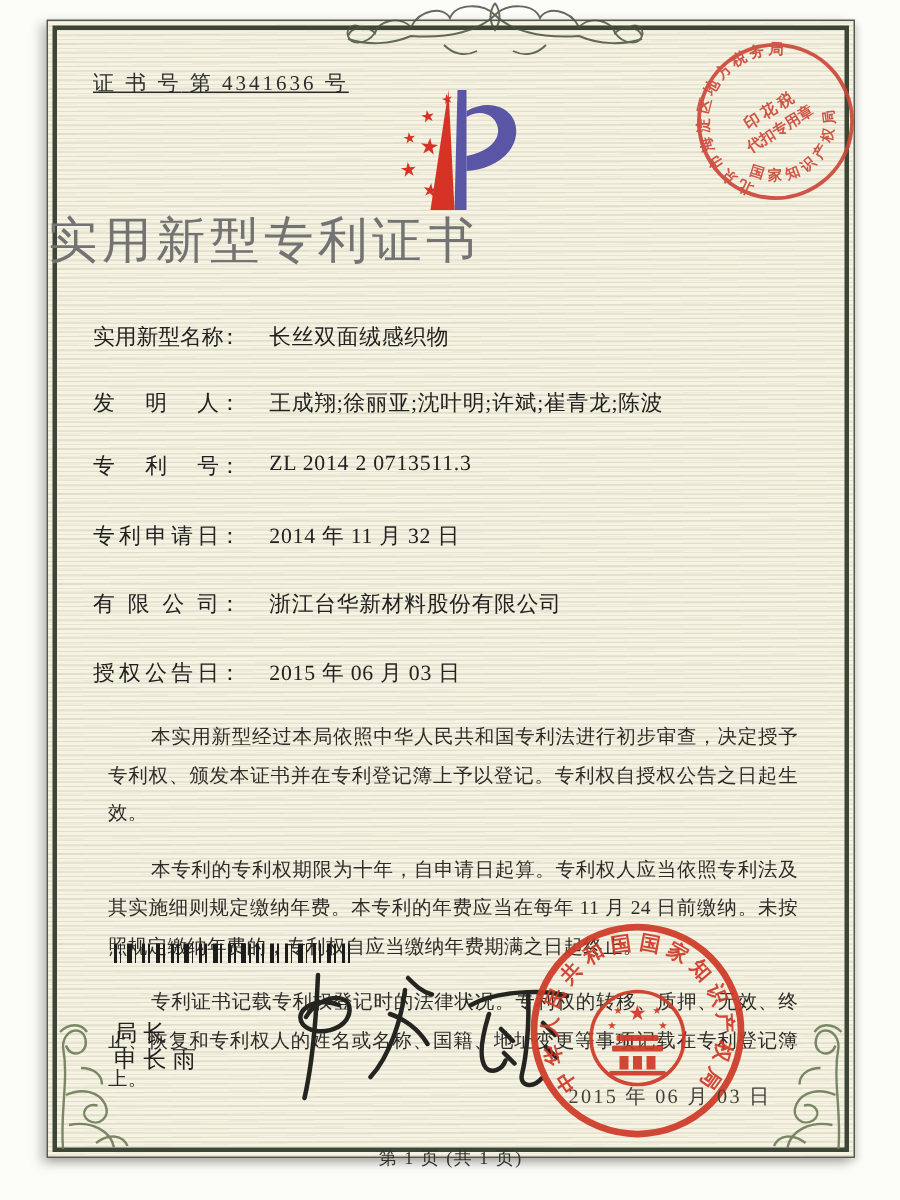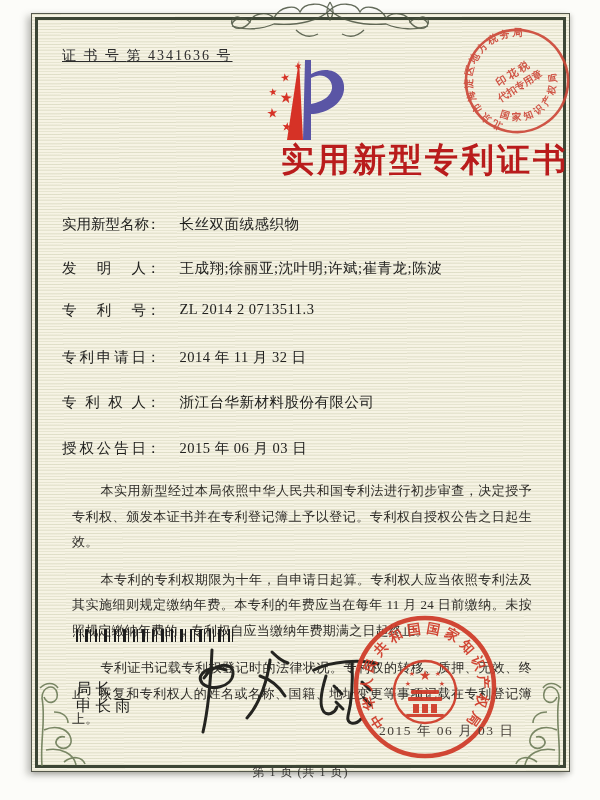--- a/index.html
+++ b/index.html
@@ -22,22 +22,22 @@
     pointer-events:none;
   }
   .inner-border{
     position:absolute;inset:3px;border:3px solid #3d4636;pointer-events:none;
   }
   .cert-no{
     position:absolute;left:30px;top:33px;font-size:14px;color:#2c2c2c;letter-spacing:2px;text-decoration:underline;
   }
   .logo{position:absolute;left:219px;top:42px;}
   .title{
-    position:absolute;left:0;top:124px;width:100%;text-align:right;
-    font-size:33px;font-weight:bold;color:#b91c1c;letter-spacing:3px;
+    position:absolute;left:0;top:124px;width:100%;text-align:left;
+    font-size:33px;font-weight:normal;color:#737373;letter-spacing:3px;
   }
   .fields{position:absolute;left:30px;top:0;width:490px;}
   .frow{position:absolute;left:0;font-size:14.5px;color:#21211f;white-space:nowrap;}
   .flabel{display:inline-block;width:84px;text-align:justify;text-align-last:justify;vertical-align:top;}
   .fcolon{display:inline-block;vertical-align:top;}
   .fvalue{display:inline-block;margin-left:19px;vertical-align:top;letter-spacing:.5px;}
   .fvalue .l2{display:block;margin-top:7px;}
   .body-text{
     position:absolute;left:28px;top:452px;width:484px;
     font-size:13px;line-height:25.5px;color:#2e2c28;text-align:justify;
@@ -133,21 +133,21 @@
     <div class="frow" style="top:245px">
       <span class="flabel">发明人</span><span class="fcolon">：</span><span class="fvalue">王成翔;徐丽亚;沈叶明;许斌;崔青龙;陈波</span>
     </div>
     <div class="frow" style="top:287px">
       <span class="flabel">专利号</span><span class="fcolon">：</span><span class="fvalue">ZL 2014 2 0713511.3</span>
     </div>
     <div class="frow" style="top:334px">
       <span class="flabel">专利申请日</span><span class="fcolon">：</span><span class="fvalue">2014 年 11 月 32 日</span>
     </div>
     <div class="frow" style="top:379px">
-      <span class="flabel">专利权人</span><span class="fcolon">：</span><span class="fvalue"><span>浙江台华新材料股份有限公司</span></span>
+      <span class="flabel">有限公司</span><span class="fcolon">：</span><span class="fvalue"><span>浙江台华新材料股份有限公司</span></span>
     </div>
     <div class="frow" style="top:425px">
       <span class="flabel">授权公告日</span><span class="fcolon">：</span><span class="fvalue">2015 年 06 月 03 日</span>
     </div>
   </div>
 
   <div class="body-text">
     <p>本实用新型经过本局依照中华人民共和国专利法进行初步审查，决定授予专利权、颁发本证书并在专利登记簿上予以登记。专利权自授权公告之日起生效。</p>
     <p>本专利的专利权期限为十年，自申请日起算。专利权人应当依照专利法及其实施细则规定缴纳年费。本专利的年费应当在每年 11 月 24 日前缴纳。未按照规定缴纳年费的，专利权自应当缴纳年费期满之日起终止。</p>
     <p>专利证书记载专利权登记时的法律状况。专利权的转移、质押、无效、终止、恢复和专利权人的姓名或名称、国籍、地址变更等事项记载在专利登记簿上。</p>

